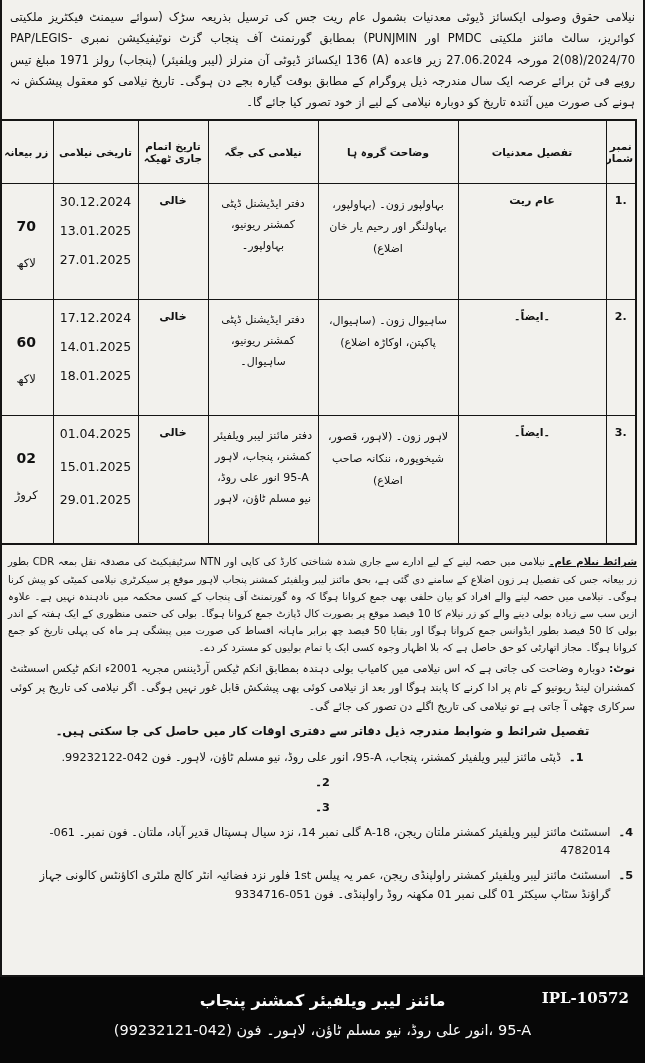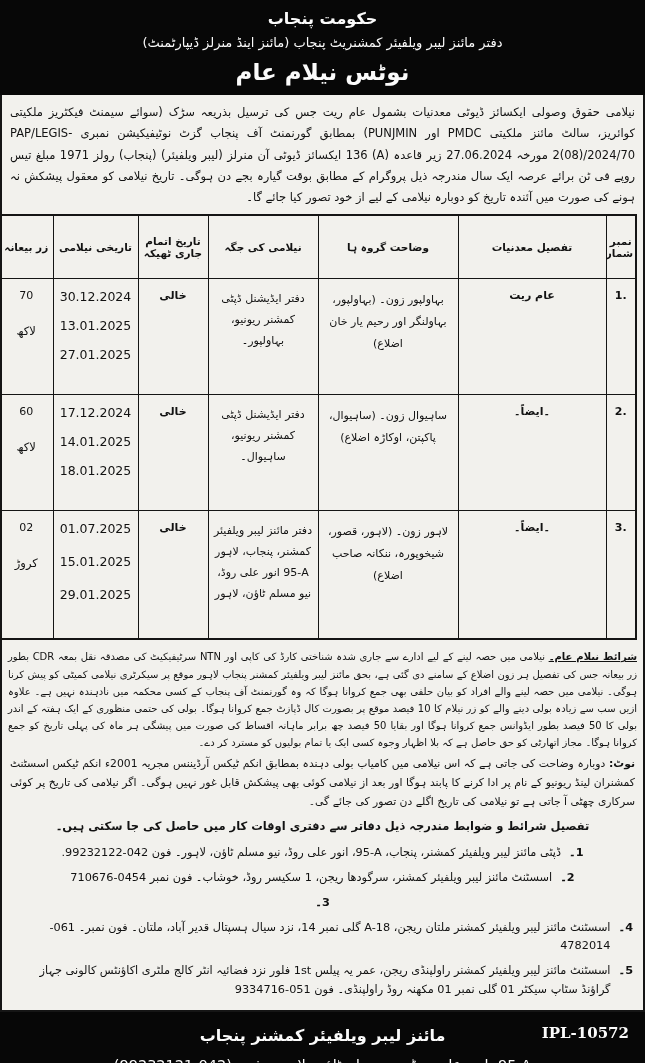--- a/index.html
+++ b/index.html
@@ -31,21 +31,21 @@
   table.auction th{font-size:10.5px;font-weight:bold;height:26px;vertical-align:middle;}
   table.auction td{font-size:11px;vertical-align:top;padding-top:10px;}
   tr.r1{height:94px;} tr.r2{height:96px;} tr.r3{height:122px;}
   td.serial{direction:ltr;font-size:11px;font-weight:bold;text-align:center;}
   td.mineral{font-size:13.5px;font-weight:bold;padding-top:26px;}
   td.zone{font-size:11px;line-height:2.0;padding-top:16px;}
   td.place{font-size:10.5px;line-height:1.9;}
   td.contract{font-size:12px;font-weight:bold;}
   td.dates span{display:block;direction:ltr;font-size:12.5px;margin:0 0 14px;}
   tr.r3 td.dates span{margin-bottom:18px;}
-  td.deposit .num{display:block;direction:ltr;font-size:11px;font-weight:normal;}
+  td.deposit .num{display:block;direction:ltr;font-size:14px;font-weight:bold;margin-top:24px;}
   td.deposit .unit{display:block;margin-top:22px;font-size:11.5px;}
   .terms{font-size:10px;line-height:1.72;text-align:justify;margin:2px 0 0;}
   .terms-head{text-decoration:underline;font-weight:bold;}
   .note{font-size:10.8px;line-height:1.72;text-align:justify;margin:4px 2px 0;}
   .note-label{font-weight:bold;margin-top:46px;}
   .offices-intro{font-size:11.5px;font-weight:bold;text-align:center;margin:8px 2px 2px;}
   .offices{list-style:none;margin:2px 0 0;padding:0;}
   .office-item{display:flex;justify-content:center;gap:8px;font-size:11.3px;line-height:1.6;margin:7px 4px;}
   .office-num{font-weight:bold;flex:0 0 auto;}
   .band-bottom{position:relative;padding:14px 8px 12px;min-height:60px;}
@@ -54,25 +54,20 @@
     font-family:"DejaVu Serif",serif;font-weight:bold;font-size:15px;
   }
   .footer-name{font-size:16px;font-weight:bold;}
   .footer-address{font-size:14.5px;margin-top:12px;}
 </style>
 </head>
 <body>
 
 <div class="page">
 
-  <header class="band band-top">
-    <div class="govt-line">حکومت پنجاب</div>
-    <div class="dept-line">دفتر مائنز لیبر ویلفیئر کمشنریٹ پنجاب (مائنز اینڈ منرلز ڈیپارٹمنٹ)</div>
-    <div class="notice-title">نوٹس نیلام عام</div>
-  </header>
 
   <main class="body">
 
     <p class="intro">نیلامی حقوق وصولی ایکسائز ڈیوٹی معدنیات بشمول عام ریت جس کی ترسیل بذریعہ سڑک (سوائے سیمنٹ فیکٹریز ملکیتی کوائریز، سالٹ مائنز ملکیتی PMDC اور PUNJMIN) بمطابق گورنمنٹ آف پنجاب گزٹ نوٹیفیکیشن نمبری ⁦PAP/LEGIS-2(08)/2024/70⁩ مورخہ 27.06.2024 زیر قاعدہ ⁦136 (A)⁩ ایکسائز ڈیوٹی آن منرلز (لیبر ویلفیئر) (پنجاب) رولز 1971 مبلغ تیس روپے فی ٹن برائے عرصہ ایک سال مندرجہ ذیل پروگرام کے مطابق بوقت گیارہ بجے دن ہوگی۔ تاریخ نیلامی کو معقول پیشکش نہ ہونے کی صورت میں آئندہ تاریخ کو دوبارہ نیلامی کے لیے از خود تصور کیا جائے گا۔</p>
 
     <table class="auction">
       <colgroup>
         <col style="width:30px">
           <col style="width:148px">
           <col style="width:140px">
@@ -125,21 +120,21 @@
             <span class="unit">لاکھ</span>
           </td>
         </tr>
         <tr class="r3">
           <td class="serial">3.</td>
           <td class="mineral">۔ایضاً۔</td>
           <td class="zone">لاہور زون۔ (لاہور، قصور، شیخوپورہ، ننکانہ صاحب اضلاع)</td>
           <td class="place">دفتر مائنز لیبر ویلفیئر کمشنر، پنجاب، لاہور ⁦95-A⁩ انور علی روڈ، نیو مسلم ٹاؤن، لاہور</td>
           <td class="contract">خالی</td>
           <td class="dates">
-            <span>01.07.2025</span>
+            <span>01.04.2025</span>
             <span>15.01.2025</span>
             <span>29.01.2025</span>
           </td>
           <td class="deposit">
             <span class="num">02</span>
             <span class="unit">کروڑ</span>
           </td>
         </tr>
       </tbody>
     </table>
@@ -152,21 +147,20 @@
 
     <p class="offices-intro">تفصیل شرائط و ضوابط مندرجہ ذیل دفاتر سے دفتری اوقات کار میں حاصل کی جا سکتی ہیں۔</p>
 
     <ul class="offices">
       <li class="office-item">
         <span class="office-num">1۔</span>
         <span class="office-text">ڈپٹی مائنز لیبر ویلفیئر کمشنر، پنجاب، ⁦95-A⁩، انور علی روڈ، نیو مسلم ٹاؤن، لاہور۔ فون 042-99232122.</span>
       </li>
       <li class="office-item">
         <span class="office-num">2۔</span>
-        <span class="office-text">اسسٹنٹ مائنز لیبر ویلفیئر کمشنر، سرگودھا ریجن، 1 سکیسر روڈ، خوشاب۔ فون نمبر 0454-710676</span>
       </li>
       <li class="office-item">
         <span class="office-num">3۔</span>
       </li>
       <li class="office-item">
         <span class="office-num">4۔</span>
         <span class="office-text">اسسٹنٹ مائنز لیبر ویلفیئر کمشنر ملتان ریجن، ⁦A-18⁩ گلی نمبر 14، نزد سیال ہسپتال قدیر آباد، ملتان۔ فون نمبر۔ 061-4782014</span>
       </li>
       <li class="office-item">
         <span class="office-num">5۔</span>

